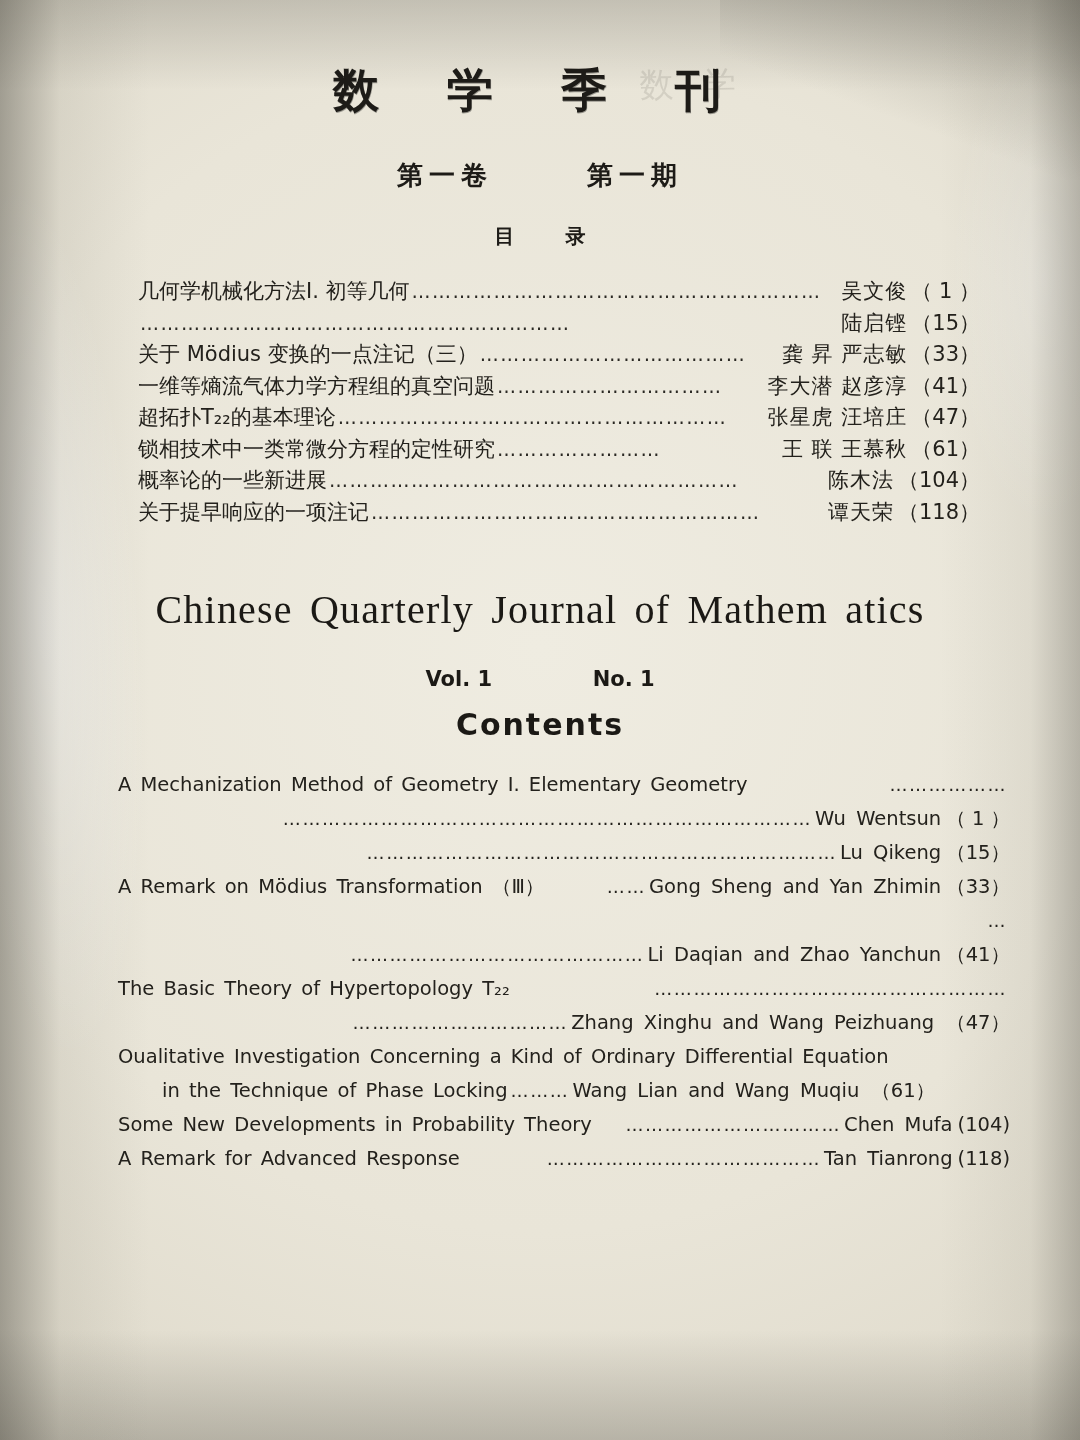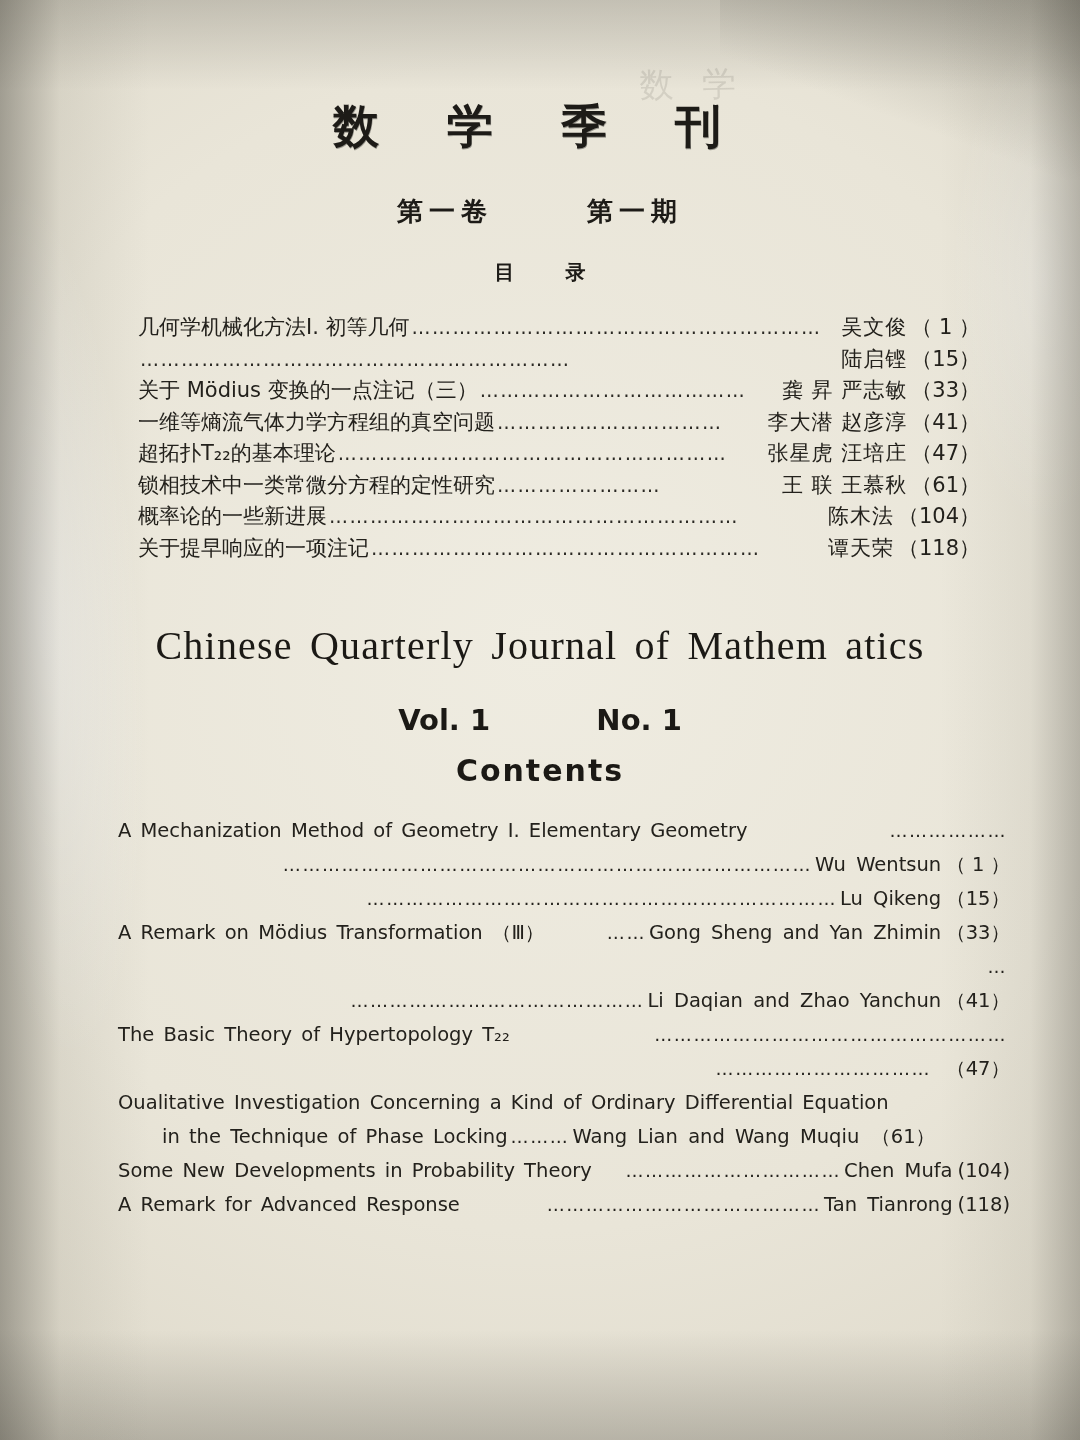--- a/index.html
+++ b/index.html
@@ -74,21 +74,21 @@
     color: #23211c;
   }
 
   
   .cn-title {
     text-align: center;
     font-family: "DejaVu Sans", sans-serif;
     font-weight: bold;
     font-size: 46px;
     letter-spacing: 26px;
-    margin-top: 96px;
+    margin-top: 60px;
     color: #1d1b17;
     text-shadow: 0.6px 0.6px 0 rgba(0,0,0,0.35);
   }
   .cn-vol {
     margin-top: 36px;
     text-align: center;
     font-family: "DejaVu Sans", sans-serif;
     font-weight: bold;
     font-size: 26px;
     color: #1d1b17;
@@ -140,21 +140,21 @@
     font-size: 40px;
     letter-spacing: 1.2px;
     word-spacing: 6px;
     color: #1b1915;
   }
   .en-vol {
     margin-top: 34px;
     text-align: center;
     font-family: "DejaVu Sans", sans-serif;
     font-weight: bold;
-    font-size: 29px;
+    font-size: 21px;
     color: #1b1915;
   }
   .en-vol .gap { display: inline-block; width: 86px; }
   .en-contents {
     margin-top: 16px;
     text-align: center;
     font-family: "DejaVu Sans", sans-serif;
     font-weight: bold;
     font-size: 30px;
     letter-spacing: 2px;
@@ -318,20 +318,21 @@
         </div>
       </div>
 
       <div>
         <div class="en-line">
           <span class="seg">The Basic Theory of  Hypertopology  T₂₂</span>
           <span class="dots">………………………………………………</span>
         </div>
         <div class="en-line indent">
           <span class="dots">……………………………</span>
+          <span class="auth">Zhang  Xinghu and  Wang  Peizhuang</span>
           <span class="pg pgspace">（47）</span>
         </div>
       </div>
 
       <div>
         <div class="en-line">
           <span class="seg">Oualitative Investigation Concerning a  Kind  of  Ordinary Differential  Equation</span>
         </div>
         <div class="en-line indent">
           <span class="seg">in the Technique of  Phase Locking</span>

